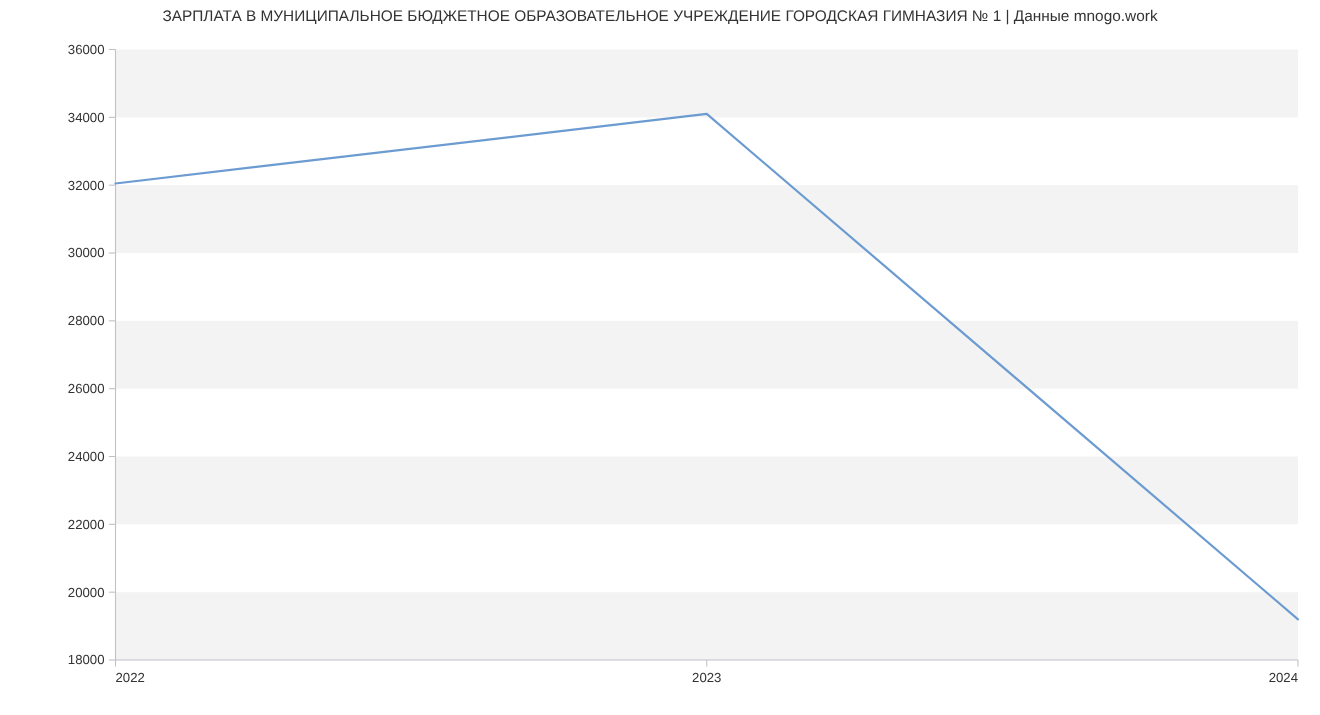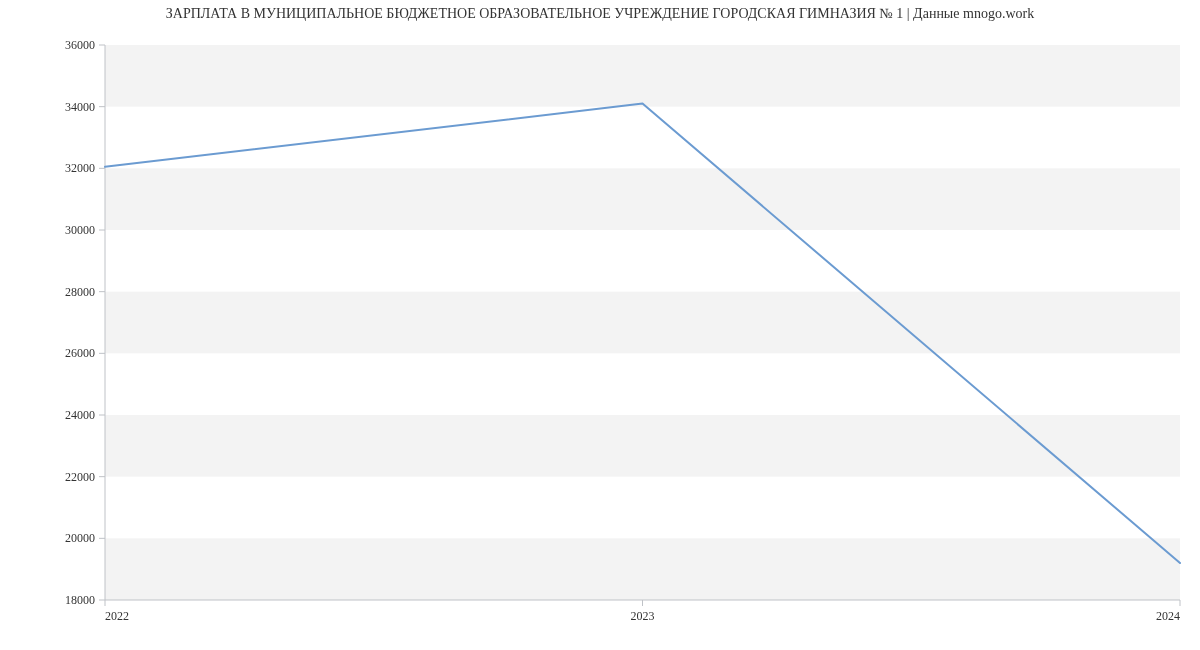--- a/index.html
+++ b/index.html
@@ -8,21 +8,20 @@
     width: 1200px;
     height: 650px;
     background: #ffffff;
     font-family: "Segoe UI", "Helvetica Neue", Arial, sans-serif;
     color: #333333;
   }
   .chart-wrap {
     position: relative;
     width: 1200px;
     height: 534px;
-    font-family: Liberation Serif, serif;
   }
   .chart-title {
     position: absolute;
     top: 6px;
     left: 0;
     right: 0;
     text-align: center;
     font-size: 14px;
     color: #333333;
     font-weight: 400;

